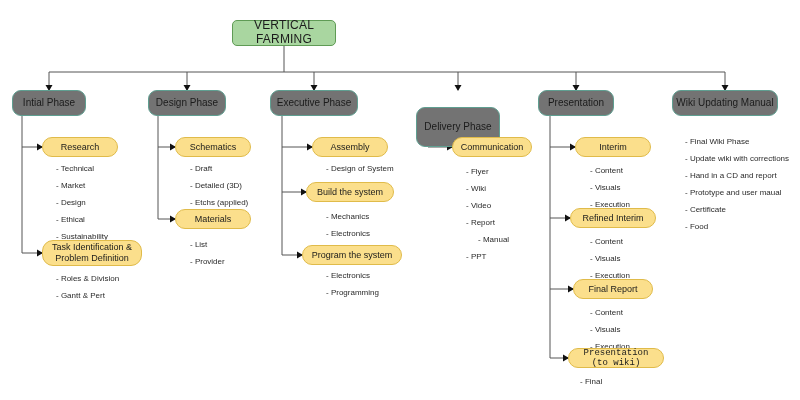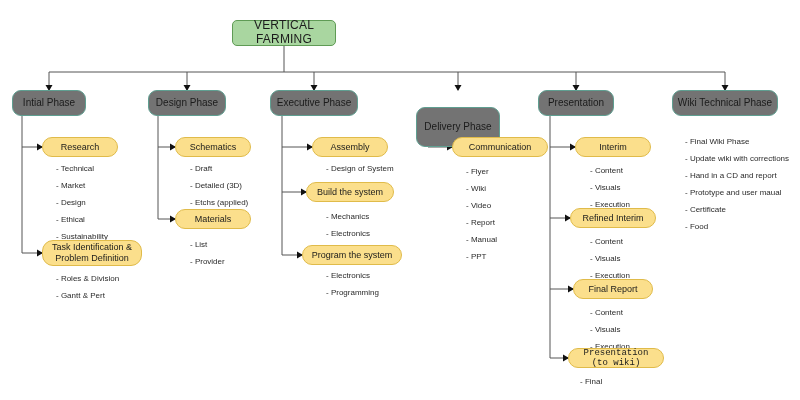--- a/index.html
+++ b/index.html
@@ -166,28 +166,28 @@
       <div class="leaf" style="left: 326px; top: 212px;">- Mechanics</div>
       <div class="leaf" style="left: 326px; top: 229px;">- Electronics</div>
       <div class="node node-task" style="left: 302px; top: 245px; width: 100px; height: 20px;">
         <span>Program the system</span>
       </div>
       <div class="leaf" style="left: 326px; top: 271px;">- Electronics</div>
       <div class="leaf" style="left: 326px; top: 288px;">- Programming</div>
       <div class="node node-phase" style="left: 416px; top: 107px; width: 84px; height: 40px;">
         <span>Delivery Phase</span>
       </div>
-      <div class="node node-task" style="left: 452px; top: 137px; width: 96px; height: 20px;">
+      <div class="node node-task" style="left: 452px; top: 137px; width: 80px; height: 20px;">
         <span>Communication</span>
       </div>
       <div class="leaf" style="left: 466px; top: 167px;">- Flyer</div>
       <div class="leaf" style="left: 466px; top: 184px;">- Wiki</div>
       <div class="leaf" style="left: 466px; top: 201px;">- Video</div>
       <div class="leaf" style="left: 466px; top: 218px;">- Report</div>
-      <div class="leaf" style="left: 466px; top: 235px;">- Manual</div>
+      <div class="leaf" style="left: 478px; top: 235px;">- Manual</div>
       <div class="leaf" style="left: 466px; top: 252px;">- PPT</div>
       <div class="node node-phase" style="left: 538px; top: 90px; width: 76px; height: 26px;">
         <span>Presentation</span>
       </div>
       <div class="node node-task" style="left: 575px; top: 137px; width: 76px; height: 20px;">
         <span>Interim</span>
       </div>
       <div class="leaf" style="left: 590px; top: 166px;">- Content</div>
       <div class="leaf" style="left: 590px; top: 183px;">- Visuals</div>
       <div class="leaf" style="left: 590px; top: 200px;">- Execution</div>
@@ -201,21 +201,21 @@
         <span>Final Report</span>
       </div>
       <div class="leaf" style="left: 590px; top: 308px;">- Content</div>
       <div class="leaf" style="left: 590px; top: 325px;">- Visuals</div>
       <div class="leaf" style="left: 590px; top: 342px;">- Execution</div>
       <div class="node node-task" style="left: 568px; top: 348px; width: 96px; height: 20px; font-family: Liberation Mono, monospace;">
         <span>Presentation (to wiki)</span>
       </div>
       <div class="leaf" style="left: 580px; top: 377px;">- Final</div>
       <div class="node node-phase" style="left: 672px; top: 90px; width: 106px; height: 26px;">
-        <span>Wiki Technical Phase</span>
+        <span>Wiki Updating Manual</span>
       </div>
       <div class="leaf" style="left: 685px; top: 137px;">- Final Wiki Phase</div>
       <div class="leaf" style="left: 685px; top: 154px;">- Update wiki with corrections</div>
       <div class="leaf" style="left: 685px; top: 171px;">- Hand in a CD and report</div>
       <div class="leaf" style="left: 685px; top: 188px;">- Prototype and user maual</div>
       <div class="leaf" style="left: 685px; top: 205px;">- Certificate</div>
       <div class="leaf" style="left: 685px; top: 222px;">- Food</div>
     </div>
 </div>
 

